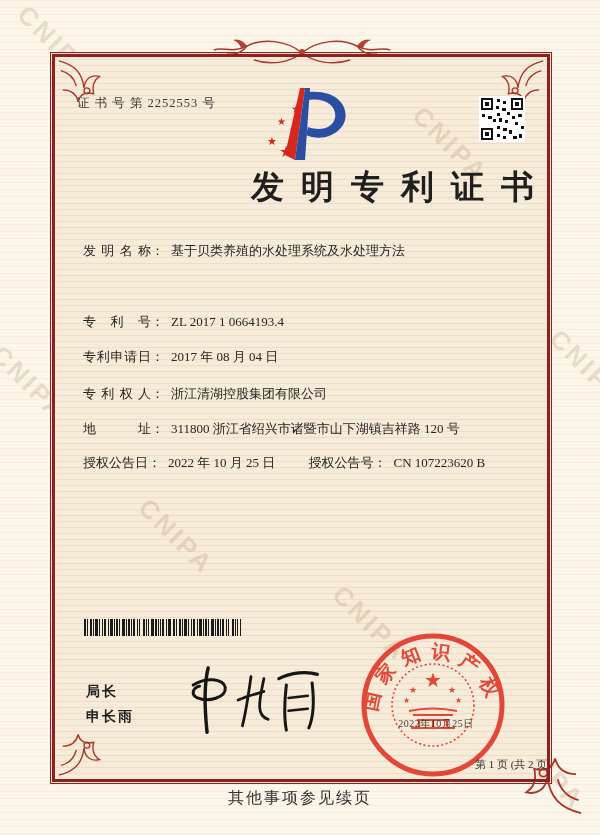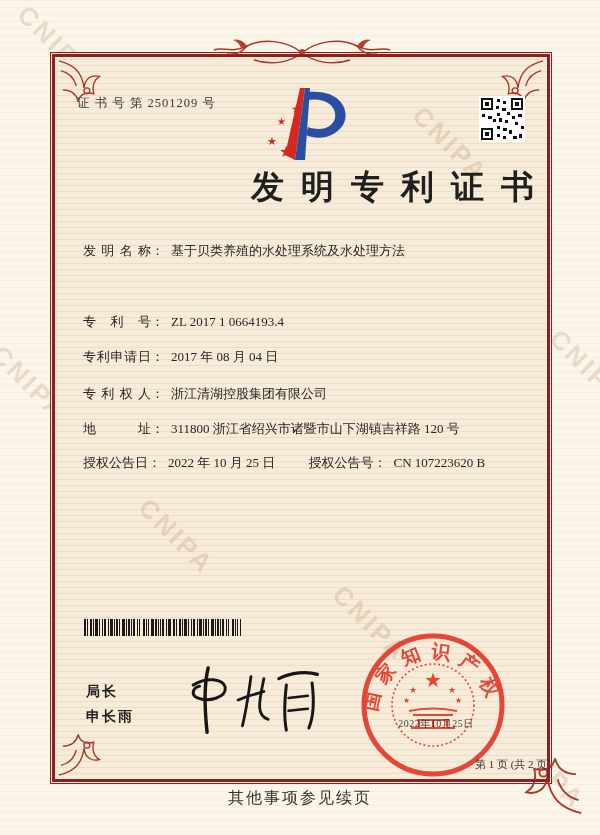--- a/index.html
+++ b/index.html
@@ -100,21 +100,21 @@
       </g>
     </svg>
     <svg class="orn corner c-br" viewBox="0 0 60 60">
       <g fill="none" stroke="#a8382b" stroke-width="1.4">
         <path d="M4,4 C20,8 28,16 30,32 C31,22 38,18 46,20 C40,24 38,30 40,38 C32,36 26,38 24,46 C22,38 16,34 8,34"></path>
         <path d="M6,14 C14,16 20,22 22,30"></path>
         <circle cx="33" cy="35" r="3"></circle>
       </g>
     </svg>
 
-    <div class="certno">证 书 号 第 2501209 号</div>
+    <div class="certno">证 书 号 第 2252553 号</div>
 
     <svg class="logo" viewBox="0 0 96 78">
       <path fill="#d5281e" d="M47,3 L52,3 L42,75 L32,70 Z"></path>
       <path fill="#2a4fa2" d="M52,3 L57,3 L52,75 L42,75 Z"></path>
       <path fill="#2a4fa2" d="M55,7 C88,4 98,26 90,40 C82,52 66,56 53,50 L55,42 C69,47 80,42 82,33 C84,22 74,12 54,15 Z"></path>
       <text x="38" y="28" font-size="12" fill="#d5281e">★</text>
       <text x="24" y="40" font-size="10" fill="#d5281e">★</text>
       <text x="36" y="50" font-size="14" fill="#d5281e">★</text>
       <text x="14" y="60" font-size="11" fill="#d5281e">★</text>
       <text x="26" y="72" font-size="16" fill="#d5281e">★</text>

